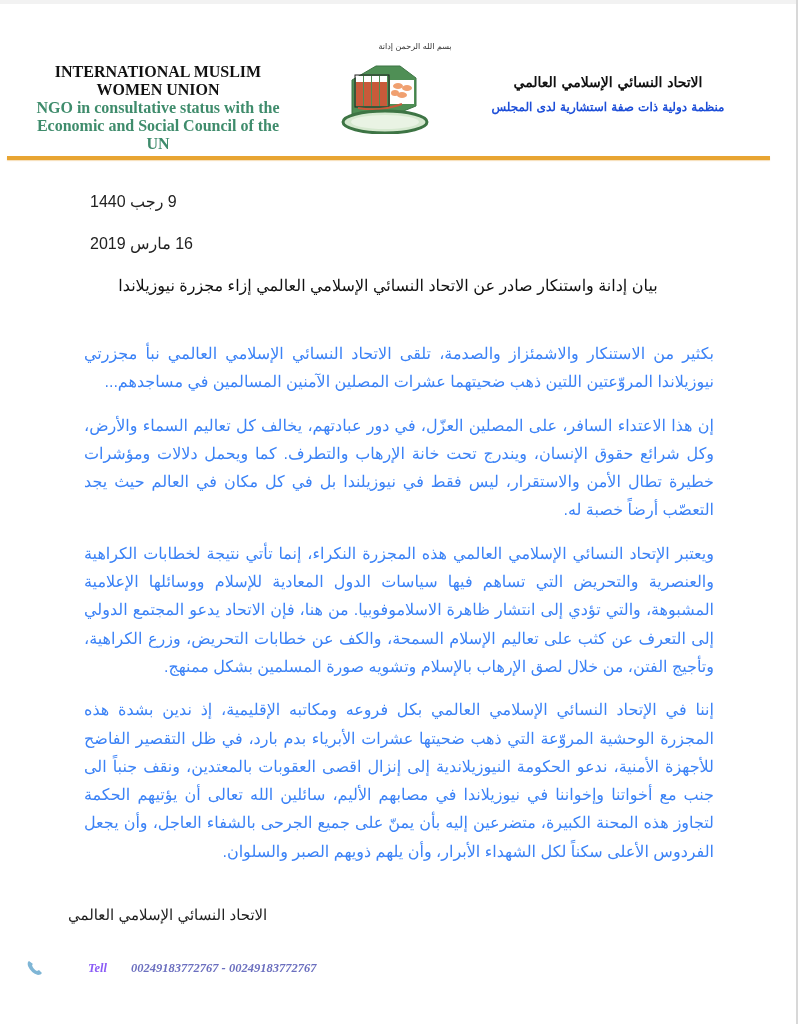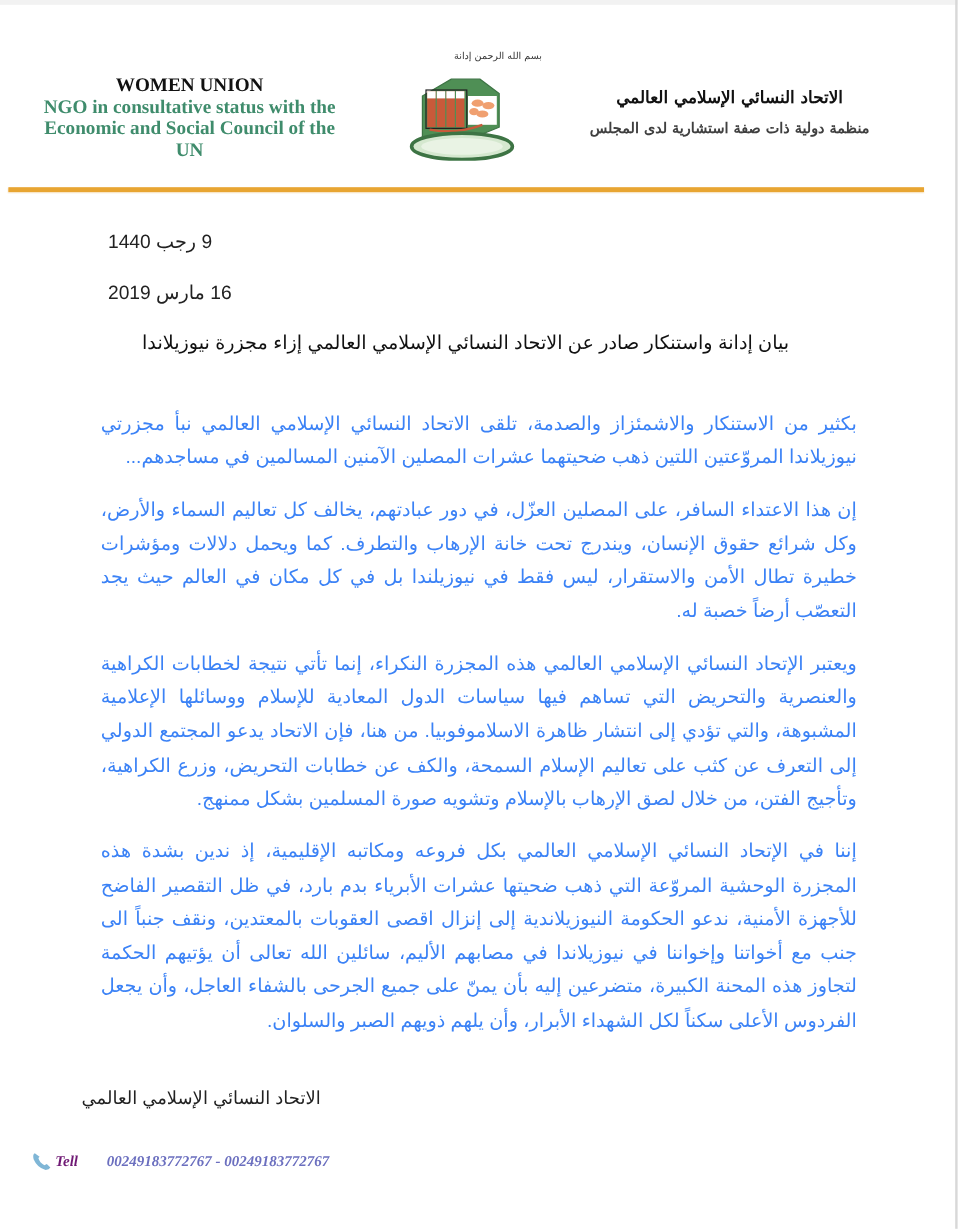--- a/index.html
+++ b/index.html
@@ -74,21 +74,21 @@
       font-weight: bold;
     }
     .hdr-ar .ar-name {
       font-size: 14px;
       color: #111;
       display: block;
       line-height: 24px;
     }
     .hdr-ar .ar-status {
       font-size: 12px;
-      color: #404040;
+      color: #1d4ed8;
       display: block;
       line-height: 26px;
     }
     .hdr-rule {
       position: absolute;
       left: 7px; top: 156px;
       width: 763px; height: 4px;
       background: #e8a532;
       box-shadow: 0 1px 1px rgba(230,160,50,0.35);
     }
@@ -151,32 +151,33 @@
       display: flex;
       align-items: center;
       white-space: nowrap;
     }
     .footer .ico {
       width: 20px;
       height: 16px;
       display: inline-block;
       position: relative;
     }
-    .footer .lbl { color: #701a75; margin-right: 4px; }
+    .footer .lbl { color: #8b5cf6; margin-right: 4px; margin-left: 42px; }
     .footer .val { color: #6b6fbf; }
     .footer .val.link { text-decoration: underline; }
     .footer .gap { display: inline-block; width: 20px; }
   </style>
 </head>
 <body>
 
 <div class="top-strip"></div>
 <div class="right-edge"></div>
 
 <div class="hdr-en">
+  <span class="org-name">INTERNATIONAL MUSLIM</span>
   <span class="org-name">WOMEN UNION</span>
   <span class="org-status">NGO in consultative status with the</span>
   <span class="org-status">Economic and Social Council of the</span>
   <span class="org-status">UN</span>
 </div>
 
 <div class="bismillah">بسم الله الرحمن إدانة</div>
 <div class="logo">
   <svg width="100" height="72" viewBox="0 0 100 72">
 

